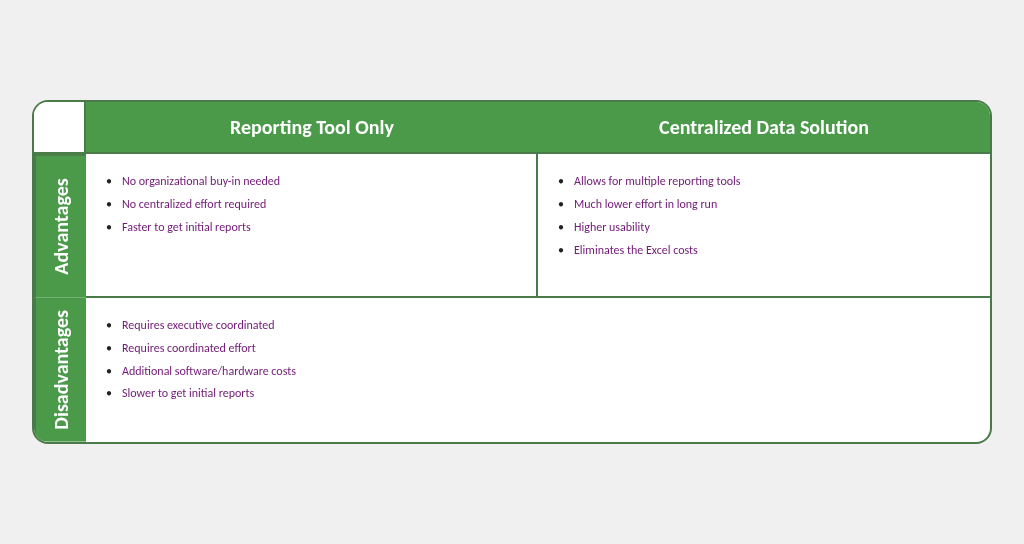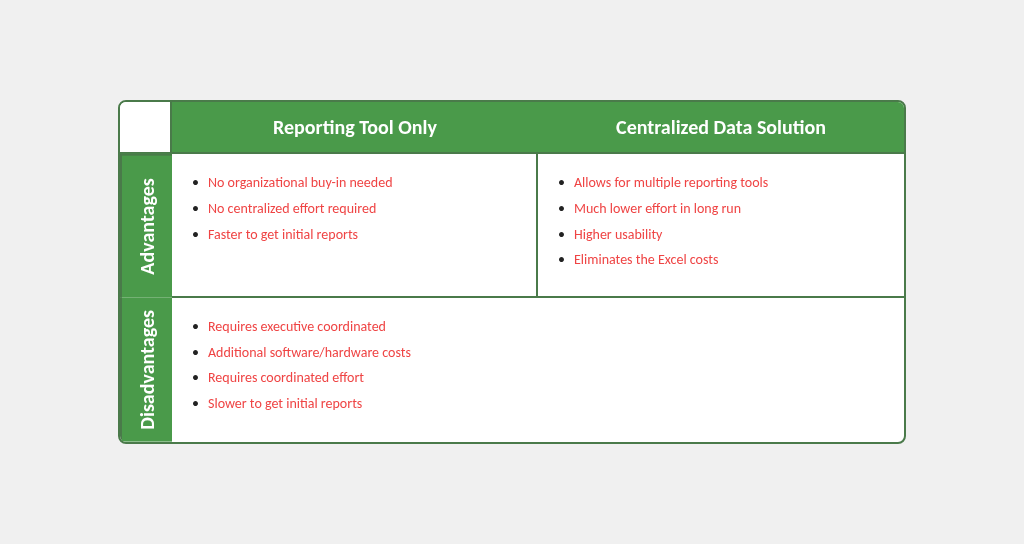--- a/index.html
+++ b/index.html
@@ -13,22 +13,22 @@
       display: flex;
       justify-content: center;
       align-items: center;
       min-height: 100vh;
       font-family: Calibri, Arial, sans-serif;
     }
 
     .table-container {
       background: white;
       border: 2px solid #4a7a4a;
-      width: 788px;
-      border-radius: 8px;
+      width: 960px;
+      border-radius: 16px;
       overflow: hidden;
     }
 
     .table-grid {
       display: grid;
       grid-template-columns: 52px 1fr 1fr;
       grid-template-rows: 52px 1fr 1fr;
     }
 
     
@@ -72,22 +72,22 @@
       border-right: 2px solid #4a7a4a;
     }
 
     .row-label.advantages {
       border-bottom: 2px solid #4a7a4a;
     }
 
     
     .content-cell {
       padding: 16px 20px;
-      font-size: 14px;
-      color: #ef4444;
+      font-size: 12px;
+      color: #701a75;
       vertical-align: top;
     }
 
     .content-cell.left {
       border-right: 2px solid #4a7a4a;
     }
 
     .content-cell.top {
       border-bottom: 2px solid #4a7a4a;
     }
@@ -134,20 +134,20 @@
         <li>Much lower effort in long run</li>
         <li>Higher usability</li>
         <li>Eliminates the Excel costs</li>
       </ul>
     </div>
 
     <div class="row-label">Disadvantages</div>
     <div class="content-cell">
       <ul>
         <li>Requires executive coordinated</li>
+        <li>Requires coordinated effort</li>
         <li>Additional software/hardware costs</li>
-        <li>Requires coordinated effort</li>
         <li>Slower to get initial reports</li>
       </ul>
     </div>
 
   </div>
 </div>
 
 </body></html>

